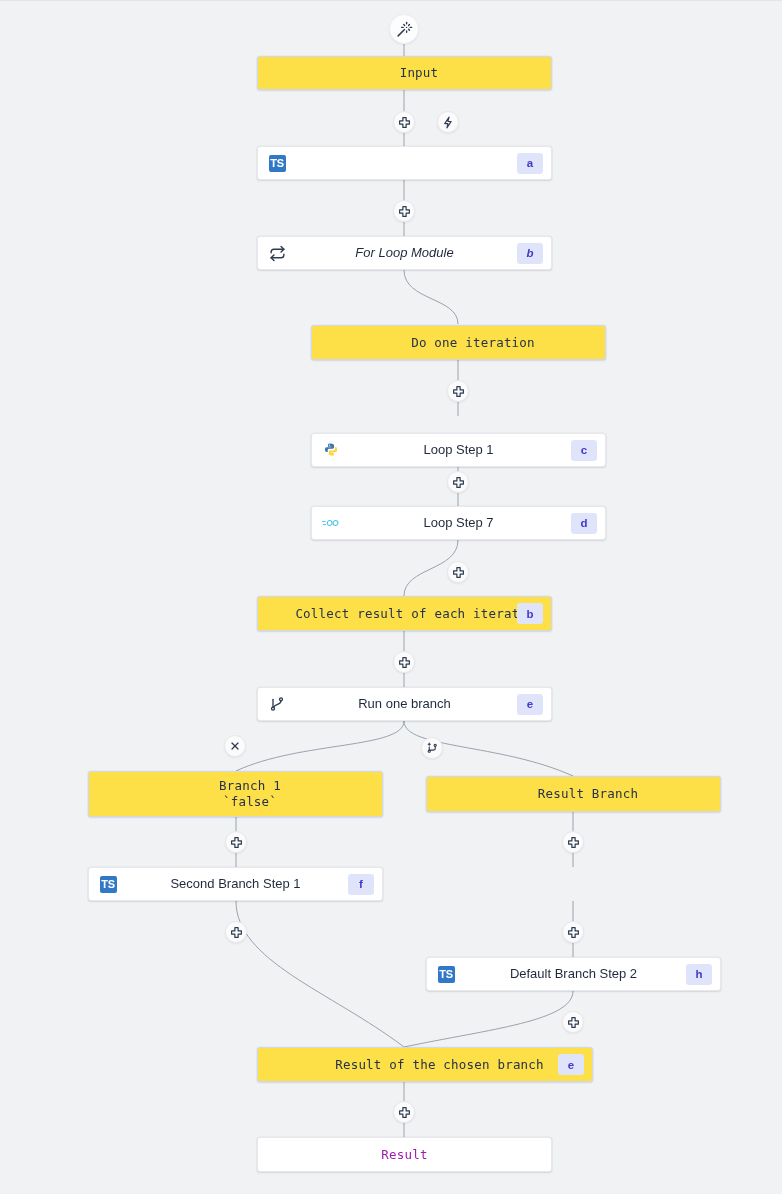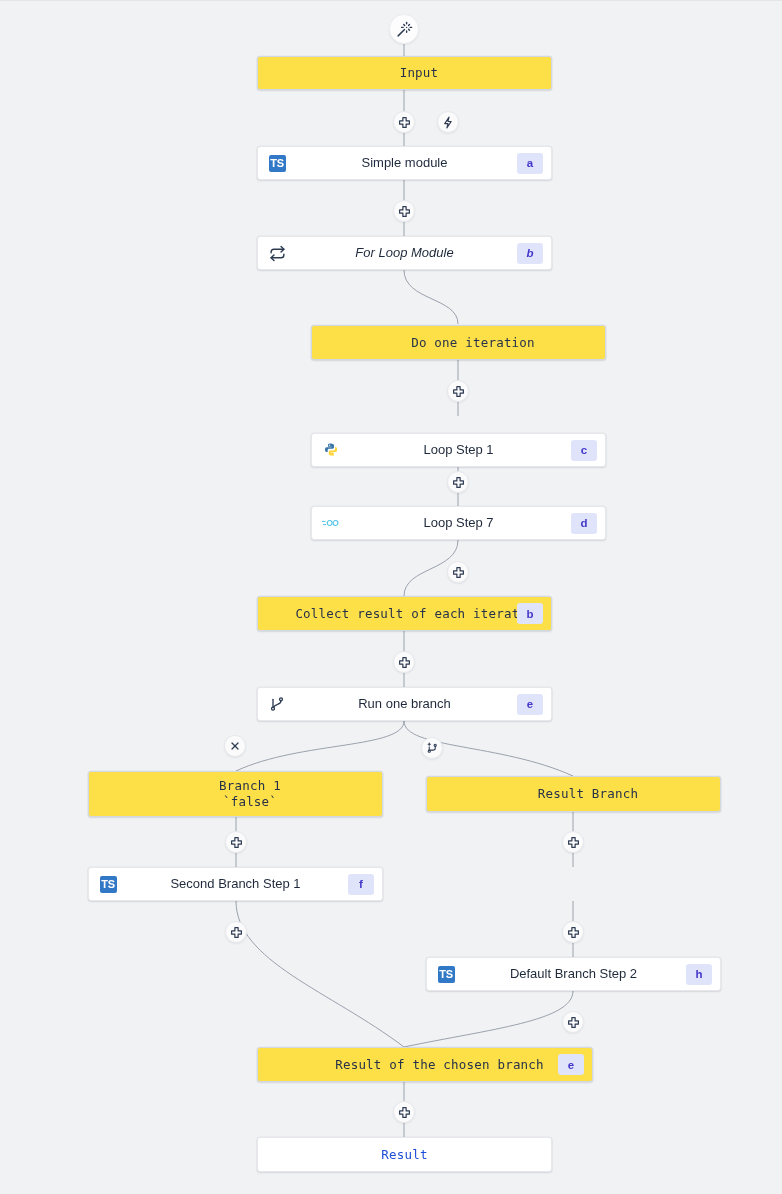--- a/index.html
+++ b/index.html
@@ -47,21 +47,21 @@
     color: #27324a;
     letter-spacing: 0.2px;
     padding-left: 29px;
   }
   .node.result-node {
     background: #ffffff;
     border: 1px solid #e6e8ec;
     justify-content: center;
     font-family: "DejaVu Sans Mono", monospace;
     font-size: 12.5px;
-    color: #1d4ed8;
+    color: #a21caf;
     letter-spacing: 0.2px;
   }
   .node-label {
     flex: 1;
     text-align: center;
     white-space: pre-line;
     line-height: 1.28;
   }
   .lang-icon {
     position: absolute;
@@ -180,21 +180,20 @@
   <div class="handle" style="left:437px; top:110px;">
     <svg width="13" height="13" viewBox="0 0 24 24" fill="none" stroke="#2c3a52" stroke-width="2" stroke-linecap="round" stroke-linejoin="round">
       <path d="M13 2 5 14h6l-2 8 8-12h-6z"></path>
     </svg>
   </div>
 
   <div class="node module" style="left:257px; top:145px; width:295px; height:34px;">
     <span class="lang-icon">
       <span class="ts-icon">TS</span>
     </span>
-    <span class="node-label">Simple module</span>
     <span class="badge">a</span>
   </div>
 
   <div class="handle" style="left:393px; top:199px;">
     <svg width="13" height="13" viewBox="0 0 24 24" fill="none" stroke="#2c3a52" stroke-width="2.2" stroke-linecap="round" stroke-linejoin="round">
         <path d="M9 3h6v6h6v6h-6v6H9v-6H3V9h6z"></path>
       </svg>
   </div>
 
   <div class="node module" style="left:257px; top:235px; width:295px; height:34px;font-style:italic;">

